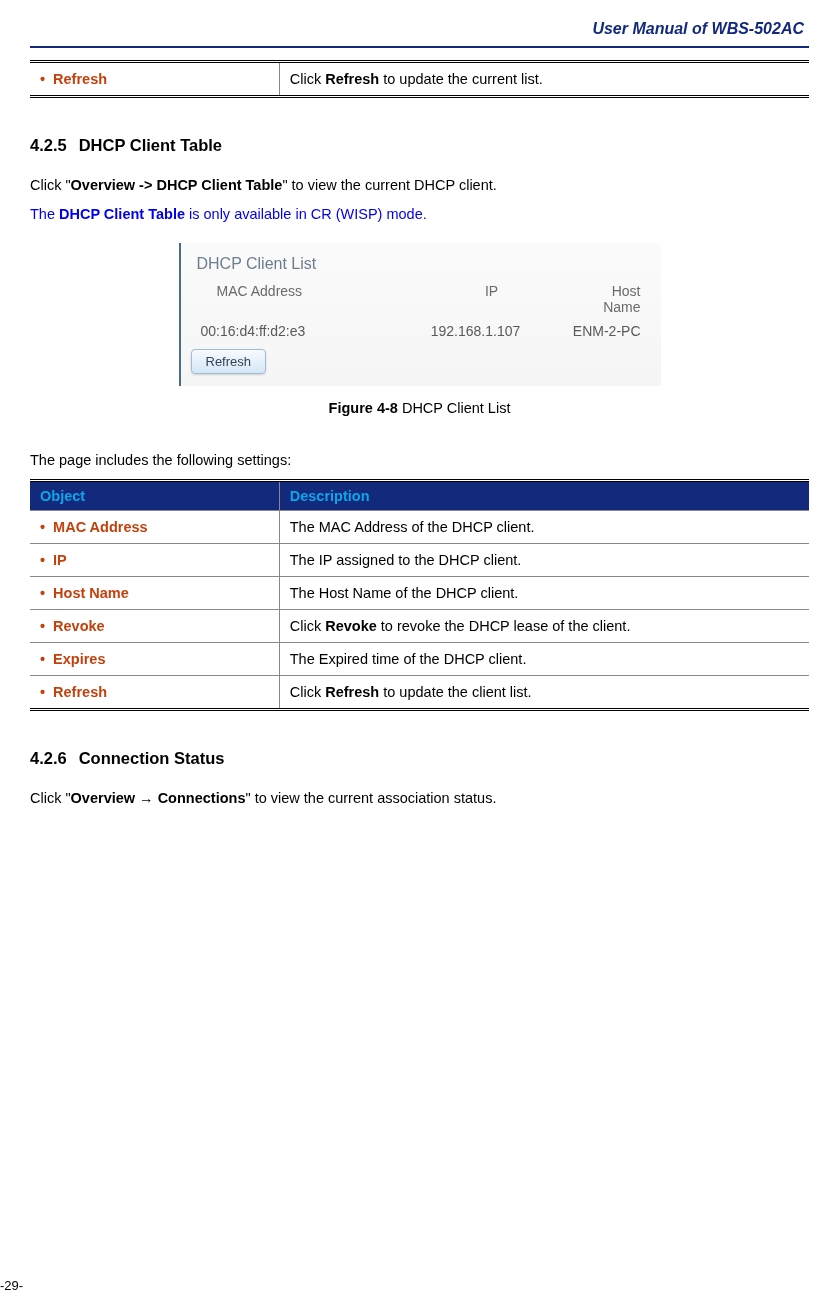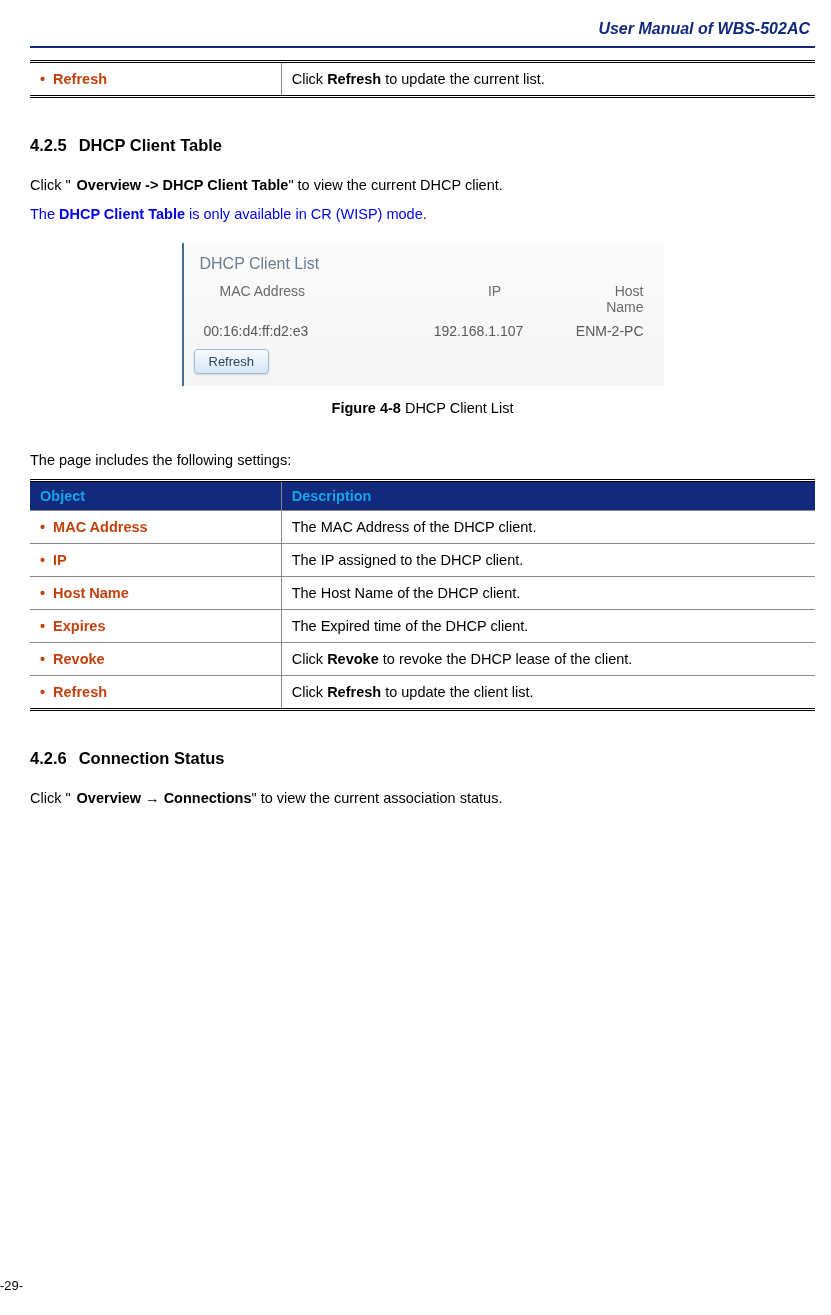--- a/index.html
+++ b/index.html
@@ -5,21 +5,21 @@
   body {
     font-family: Arial, Helvetica, sans-serif;
     font-size: 14.5px;
     color: #000;
     margin: 0;
     padding: 0;
     background: #fff;
     width: 831px;
   }
   .page {
-    padding: 20px 16px 20px 30px;
+    padding: 20px 22px 20px 30px;
     box-sizing: border-box;
     width: 831px;
     min-height: 1315px;
     position: relative;
   }
   .header-title {
     text-align: right;
     color: #12297c;
     font-weight: bold;
     font-style: italic;
@@ -31,21 +31,21 @@
     border-top: 2px solid #12297c;
     margin-bottom: 12px;
   }
   .section-heading {
     font-weight: bold;
     font-size: 16.5px;
     margin: 38px 0 16px 0;
   }
   .section-heading .numlabel { display:inline-block; margin-right:12px; }
   .body-text { line-height: 2.0; }
-  .body-text b { font-weight: bold; margin-left: 6px; }
+  .body-text b { font-weight: bold; }
   .blue-note { color:#0000EE; line-height:2.0; }
   .blue-note b { font-weight:bold; }
 
   
   table.obj-table {
     width: 100%;
     border-collapse: collapse;
     margin-top: 4px;
     border-top: 3px double #000;
     border-bottom: 3px double #000;
@@ -201,28 +201,28 @@
     </tr>
     <tr>
       <td class="obj-cell"><span class="bullet">•</span><span>IP</span></td>
       <td><span>The IP assigned to the DHCP client.</span><b></b><span></span></td>
     </tr>
     <tr>
       <td class="obj-cell"><span class="bullet">•</span><span>Host Name</span></td>
       <td><span>The Host Name of the DHCP client.</span><b></b><span></span></td>
     </tr>
     <tr>
+      <td class="obj-cell"><span class="bullet">•</span><span>Revoke</span></td>
+      <td><span>Click </span><b>Revoke</b><span> to revoke the DHCP lease of the client.</span></td>
+    </tr>
+    <tr>
       <td class="obj-cell"><span class="bullet">•</span><span>Expires</span></td>
       <td><span>The Expired time of the DHCP client.</span><b></b><span></span></td>
     </tr>
     <tr>
-      <td class="obj-cell"><span class="bullet">•</span><span>Revoke</span></td>
-      <td><span>Click </span><b>Revoke</b><span> to revoke the DHCP lease of the client.</span></td>
-    </tr>
-    <tr>
       <td class="obj-cell"><span class="bullet">•</span><span>Refresh</span></td>
       <td><span>Click </span><b>Refresh</b><span> to update the client list.</span></td>
     </tr>
   </tbody>
     </table>
 
   <div class="section-heading">
     <span class="numlabel">4.2.6</span><span>Connection Status</span>
   </div>
 

